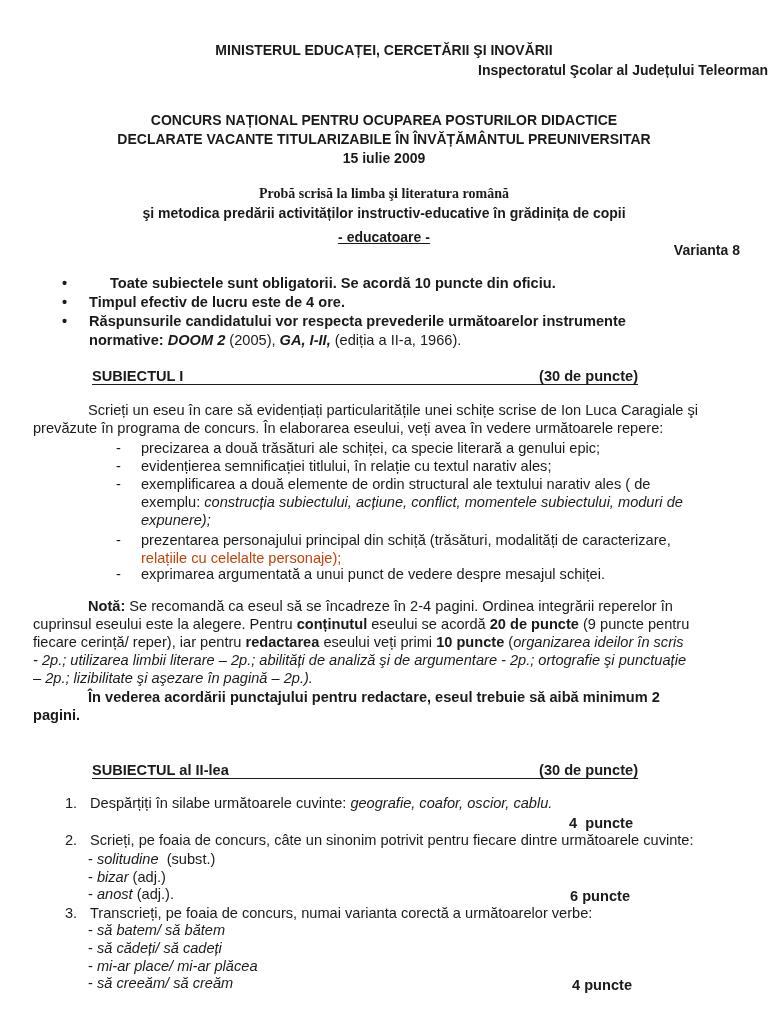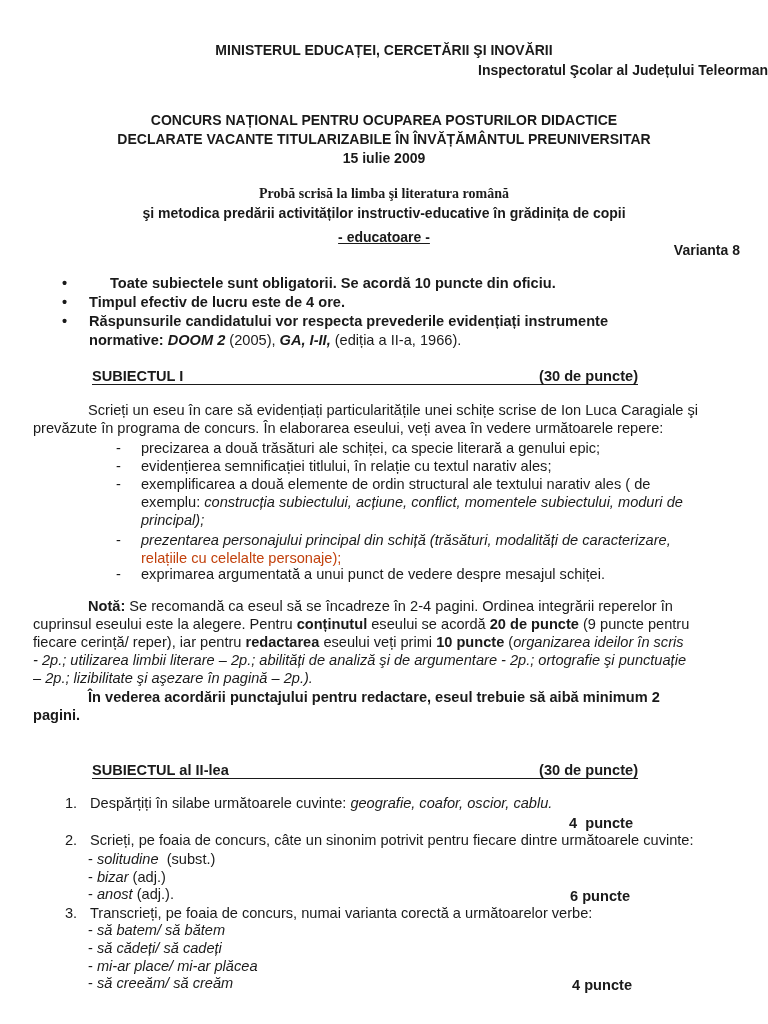--- a/index.html
+++ b/index.html
@@ -36,21 +36,21 @@
 <div class="abs center hdr" style="top:205px;">şi metodica predării activităților instructiv-educative în grădinița de copii</div>
 <div class="abs center hdr" style="top:229px;text-decoration:underline;">- educatoare -</div>
 <div class="abs hdr" style="top:242px; right:28px;">Varianta 8</div>
 
 <div>
   <span class="bullet-dot" style="left:62px; top:275px;">•</span>
   <div class="abs b" style="left:89px; top:275px;margin-left:21px;">Toate subiectele sunt obligatorii. Se acordă 10 puncte din oficiu.</div>
   <span class="bullet-dot" style="left:62px; top:294px;">•</span>
   <div class="abs b" style="left:89px; top:294px;">Timpul efectiv de lucru este de 4 ore.</div>
   <span class="bullet-dot" style="left:62px; top:313px;">•</span>
-  <div class="abs b" style="left:89px; top:313px;">Răspunsurile candidatului vor respecta prevederile evidențiați instrumente</div>
+  <div class="abs b" style="left:89px; top:313px;">Răspunsurile candidatului vor respecta prevederile următoarelor instrumente</div>
   <div class="abs" style="left:89px; top:332px;">
     <span class="b">normative: </span><span class="b i">DOOM 2</span><span> (2005), </span><span class="b i">GA, I-II,</span><span> (ediția a II-a, 1966).</span>
   </div>
 </div>
 
 <div class="sect" style="top:364px;text-align:center;">
   <span class="l">SUBIECTUL I</span>
   <span class="r">(30 de puncte)</span>
 </div>
 
@@ -62,24 +62,24 @@
   <div class="abs" style="left:141px; top:440px;">precizarea a două trăsături ale schiței, ca specie literară a genului epic;</div>
 
   <span class="dash" style="top:458px;">-</span>
   <div class="abs" style="left:141px; top:458px;">evidențierea semnificației titlului, în relație cu textul narativ ales;</div>
 
   <span class="dash" style="top:476px;">-</span>
   <div class="abs" style="left:141px; top:476px;">exemplificarea a două elemente de ordin structural ale textului narativ ales ( de</div>
   <div class="abs" style="left:141px; top:494px;">
     <span>exemplu: </span><span class="i">construcția subiectului, acțiune, conflict, momentele subiectului, moduri de</span>
   </div>
-  <div class="abs i" style="left:141px; top:512px;">principal);</div>
+  <div class="abs i" style="left:141px; top:512px;">expunere);</div>
 
   <span class="dash" style="top:532px;">-</span>
-  <div class="abs" style="left:141px; top:532px;font-style:italic;">prezentarea personajului principal din schiță (trăsături, modalități de caracterizare,</div>
+  <div class="abs" style="left:141px; top:532px;">prezentarea personajului principal din schiță (trăsături, modalități de caracterizare,</div>
   <div class="abs" style="left:141px; top:550px; color:#c2410c;">relațiile cu celelalte personaje);</div>
 
   <span class="dash" style="top:566px;">-</span>
   <div class="abs" style="left:141px; top:566px;">exprimarea argumentată a unui punct de vedere despre mesajul schiței.</div>
 </div>
 
 <div>
   <div class="abs" style="left:88px; top:598px;">
     <span class="b">Notă:</span><span> Se recomandă ca eseul să se încadreze în 2-4 pagini. Ordinea integrării reperelor în</span>
   </div>

